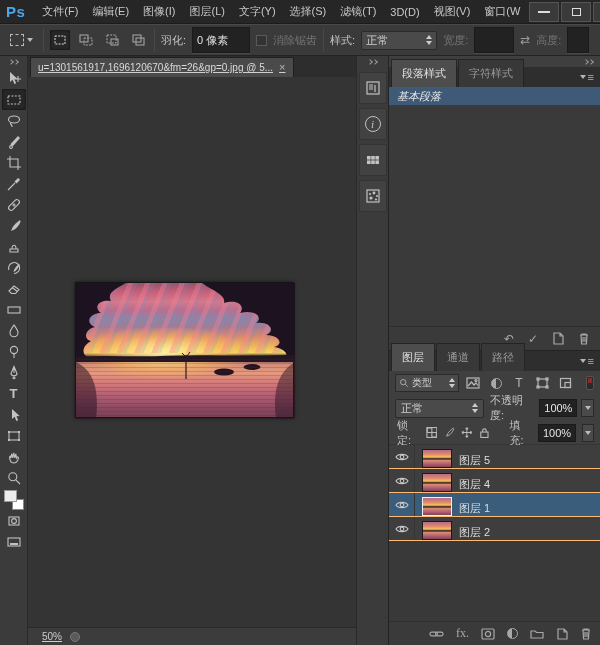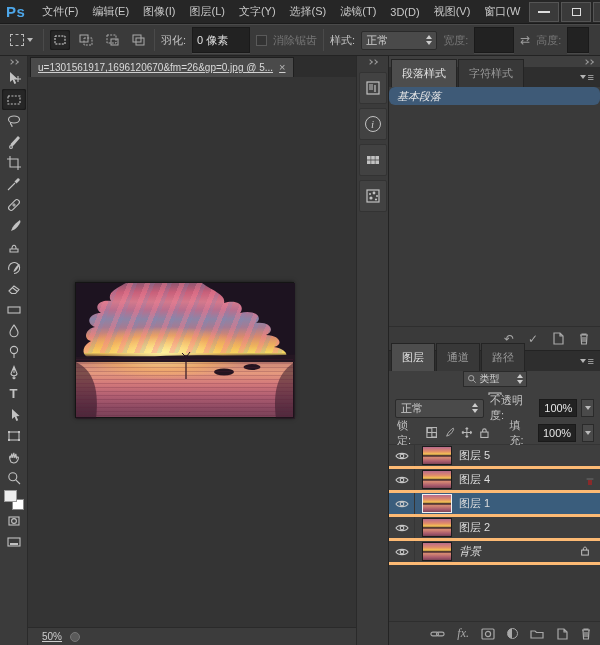--- a/index.html
+++ b/index.html
@@ -104,60 +104,60 @@
   .ptab { height:28px; padding:0 10px; display:flex; align-items:center; font-size:11px; color:#9a9a9a;
           background:#383838; border:1px solid #242424; border-bottom:none; margin-right:1px; }
   .ptab.active { background:#4d4d4d; color:#e2e2e2; }
   .pmenu { margin-left:auto; display:flex; align-items:center; gap:2px; padding:0 6px 4px 0; color:#b5b5b5; }
   .pmenu .tri-down { border-top-color:#b5b5b5; }
 
   .panel-top { height:295px; display:flex; flex-direction:column; border-bottom:1px solid #232323; }
   .pt-collapse { height:11px; background:#3f3f3f; display:flex; justify-content:flex-end; align-items:center; padding-right:6px; }
   .styles-list { flex:1; background:#3a3a3a; }
   .style-row { height:18px; display:flex; align-items:center; padding-left:8px; font-style:italic; color:#e8e8e8; }
-  .style-row.selected { background:#3e5a77;border-radius:6px; }
+  .style-row.selected { background:#3e5a77; }
   .panel-footer { height:24px; background:#3a3a3a; border-top:1px solid #2e2e2e; display:flex; align-items:center;
                   justify-content:flex-end; gap:14px; padding-right:10px; color:#a8a8a8; }
   .panel-footer svg * { stroke:#a8a8a8; fill:none; stroke-width:1.2; }
   .foot-glyph { font-size:12px; color:#a8a8a8; }
 
   .panel-layers { flex:1; display:flex; flex-direction:column; min-height:0; }
-  .filter-row { height:24px; display:flex; align-items:center; gap:5px; padding:0 6px; background:#3f3f3f;flex-direction:column; }
+  .filter-row { height:24px; display:flex; align-items:center; gap:5px; padding:0 6px; background:#3f3f3f; }
   .type-combo { width:64px; height:18px; background:#4a4a4a; border:1px solid #2a2a2a; display:flex; align-items:center; gap:3px; padding:0 3px; }
   .ficon { width:18px; height:16px; display:flex; align-items:center; justify-content:center; color:#b8b8b8; }
   .ficon svg * { stroke:#b8b8b8; fill:none; stroke-width:1.2; }
   .toggle { margin-left:auto; width:8px; height:14px; background:#2a2a2a; border:1px solid #555; border-radius:2px; position:relative; }
   .toggle::before { content:""; position:absolute; top:1px; left:1px; right:1px; height:5px; background:#8a2a2a; }
 
   .blend-row { height:26px; display:flex; align-items:center; gap:4px; padding:0 6px; background:#3f3f3f; }
   .blend-combo { width:92px; height:19px; background:#4a4a4a; border:1px solid #2a2a2a; display:flex; align-items:center; padding:0 5px; border-radius:2px; }
   .small-label { color:#c4c4c4; margin-left:2px; }
   .val-box { background:#222; border:1px solid #1a1a1a; height:18px; min-width:38px; display:flex; align-items:center; justify-content:flex-end; padding:0 4px; color:#e5e5e5; }
   .dd-btn { width:13px; height:18px; background:#4a4a4a; border:1px solid #2a2a2a; display:flex; align-items:center; justify-content:center; }
 
   .lock-row { height:24px; display:flex; align-items:center; gap:6px; padding:0 6px; background:#3f3f3f; border-bottom:1px solid #353535; }
   .lock-row svg * { stroke:#b8b8b8; fill:none; stroke-width:1.2; }
 
   .layers-list { background:#3e3e3e; }
-  .layer-row { height:24px; display:flex; align-items:center; border-bottom:3px solid #fdba74; }
+  .layer-row { height:24px; display:flex; align-items:flex-end; border-bottom:1px solid #fdba74; }
   .layer-row.selected { background:#3a5d7c; }
   .eye-cell { width:26px; display:flex; align-items:center; justify-content:center; border-right:1px solid #353535; align-self:stretch; }
   .eye-cell svg * { stroke:#c8c8c8; fill:none; stroke-width:1.1; }
   .thumb { width:30px; height:19px; margin:0 7px; border:1px solid #1c1c1c;
            background:linear-gradient(180deg,#b86a8c 0%,#e08a6a 25%,#f6c453 42%,#2e1c26 52%,#d88a74 62%,#a85a6c 85%,#7c4456 100%); }
   .layer-row.selected .thumb { border:1px solid #f0f0f0; }
   .layer-name { color:#dedede; font-size:11px; }
   .layer-name.bg-name { font-style:italic; }
   .row-lock { margin-left:auto; margin-right:10px; }
   .row-lock svg * { stroke:#c0c0c0; fill:none; stroke-width:1.2; }
   .layers-empty { flex:1; background:#393939; }
   .layers-footer { height:24px; background:#3a3a3a; border-top:1px solid #2e2e2e; display:flex; align-items:center;
                    justify-content:flex-end; gap:12px; padding-right:8px; }
   .layers-footer svg * { stroke:#a8a8a8; fill:none; stroke-width:1.2; }
-  .fx-glyph { font-style:italic; font-family:"Liberation Serif",serif; font-size:12px; color:#a8a8a8; }
+  .fx-glyph { font-family:"Liberation Serif",serif; font-size:12px; color:#a8a8a8; }
   .half-circle { width:11px; height:11px; border-radius:50%; border:1px solid #a8a8a8;
                  background:linear-gradient(90deg,#a8a8a8 50%,transparent 50%); }
 </style>
 </head>
 <body>
 
 <div class="app">
 
   <div class="titlebar">
     <span class="ps-logo">Ps</span>
@@ -603,34 +603,20 @@
           <div class="layer-row">
             <div class="eye-cell">
                 <svg width="14" height="10" viewBox="0 0 14 10">
                   <path d="M1,5 C3,1.5 11,1.5 13,5 C11,8.5 3,8.5 1,5 Z"></path>
                   <circle cx="7" cy="5" r="1.8"></circle>
                 </svg>
               </div>
             <div class="thumb"></div>
             <span class="layer-name">图层 2</span>
           </div>
-          <div class="layer-row">
-            <div class="eye-cell">
-                <svg width="14" height="10" viewBox="0 0 14 10">
-                  <path d="M1,5 C3,1.5 11,1.5 13,5 C11,8.5 3,8.5 1,5 Z"></path>
-                  <circle cx="7" cy="5" r="1.8"></circle>
-                </svg>
-              </div>
-            <div class="thumb"></div>
-            <span class="layer-name bg-name">背景</span>
-            <div class="row-lock"><svg width="10" height="11" viewBox="0 0 12 13">
-                  <rect x="2" y="6" width="8" height="6"></rect>
-                  <path d="M4,6 V4.5 C4,1.8 8,1.8 8,4.5 V6"></path>
-                </svg></div>
-          </div>
         </div>
         <div class="layers-empty"></div>
 
         <div class="layers-footer">
           <svg width="15" height="10" viewBox="0 0 16 10">
               <rect x="1" y="3" width="8" height="4" rx="2"></rect>
               <rect x="7" y="3" width="8" height="4" rx="2"></rect>
             </svg>
           <span class="fx-glyph">fx.</span>
           <svg width="14" height="12" viewBox="0 0 14 12">

